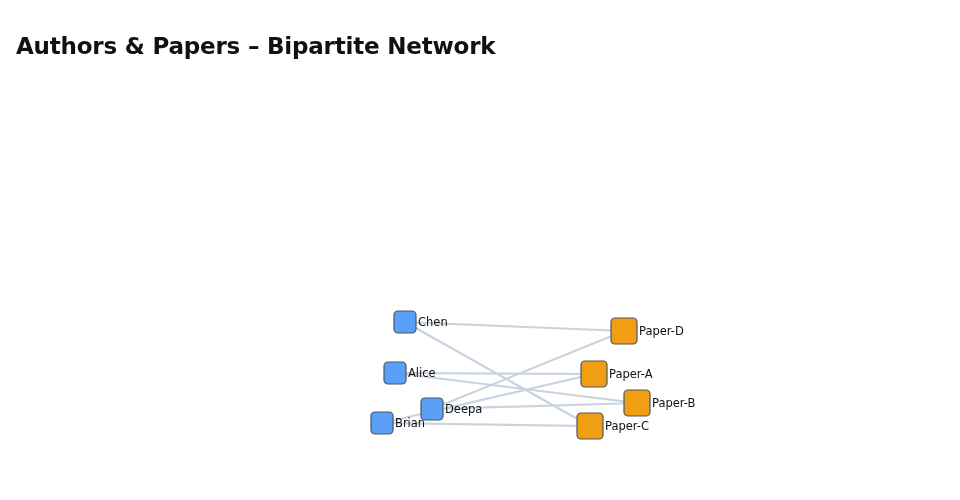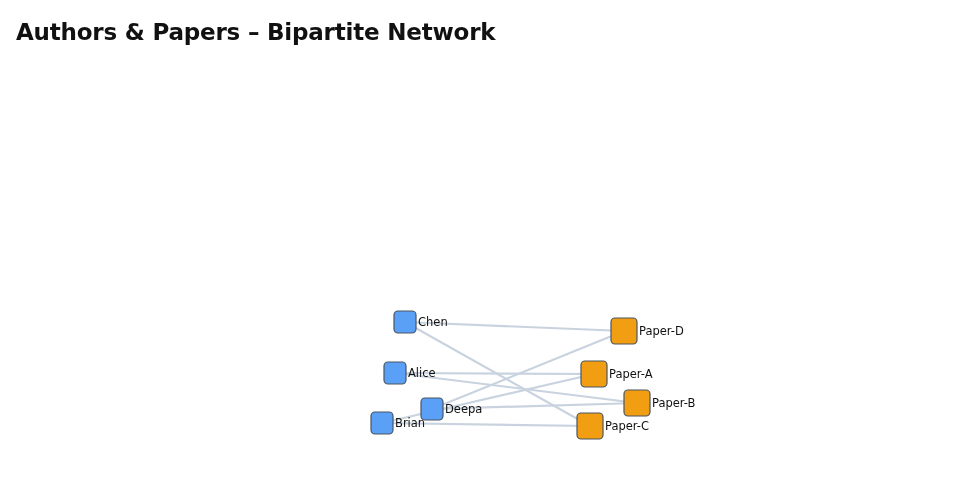--- a/index.html
+++ b/index.html
@@ -1,17 +1,17 @@
 <!DOCTYPE html>
 <html><head>
   <meta charset="utf-8">
   <style>
     html, body { margin: 0; padding: 0; background: #ffffff; }
     body { width: 960px; height: 500px; position: relative; overflow: hidden; font-family: "DejaVu Sans", sans-serif; }
-    .title { position: absolute; left: 16px; top: 19px; font-family: "DejaVu Sans", sans-serif; font-weight: bold; font-size: 23px; color: #111111; letter-spacing: -0.2px; margin: 0; }
+    .title { position: absolute; left: 16px; top: 33px; font-family: "DejaVu Sans", sans-serif; font-weight: bold; font-size: 23px; color: #111111; letter-spacing: -0.2px; margin: 0; }
     svg.net { position: absolute; left: 0; top: 0; }
     .edge { stroke: #c9d3df; stroke-width: 2.2; fill: none; }
     .node { stroke: #4a5563; stroke-width: 1.2; }
     .lbl { font-family: "DejaVu Sans", sans-serif; font-size: 11.5px; fill: #111111; }
   </style>
 </head>
 <body>
 
 <h1 class="title">Authors &amp; Papers – Bipartite Network</h1>
 

